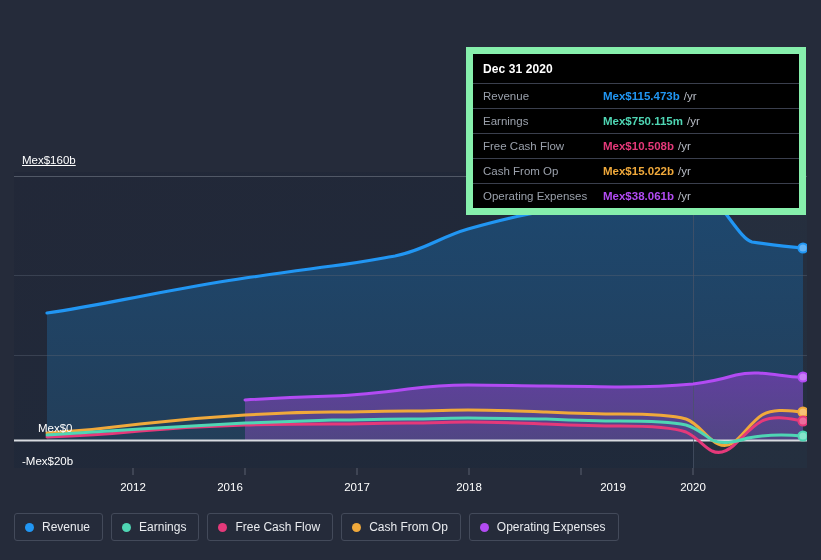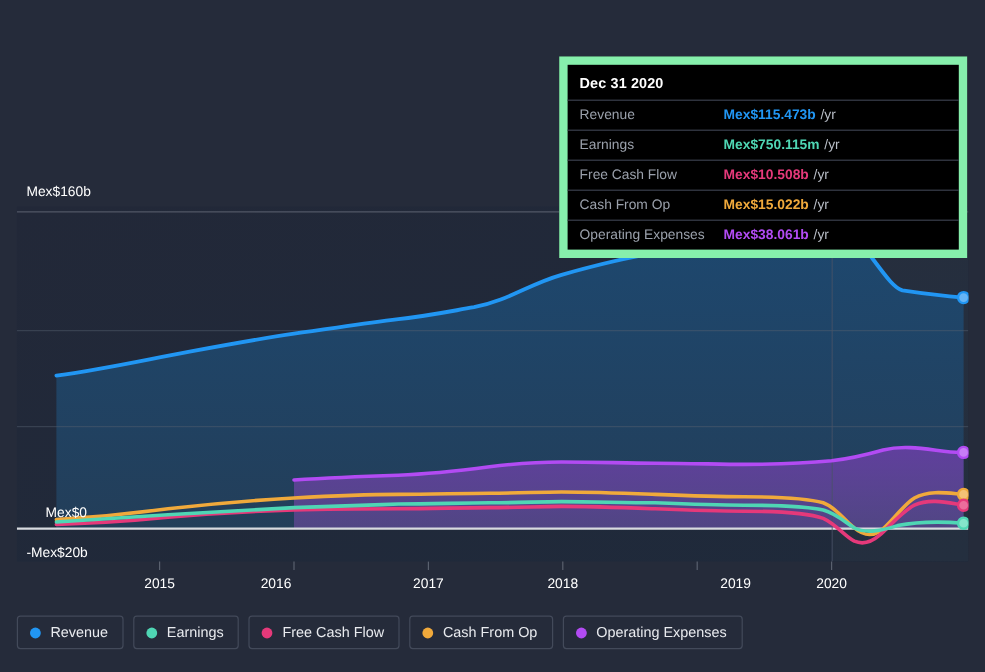--- a/index.html
+++ b/index.html
@@ -36,21 +36,21 @@
   .tt-label{color:#9aa0ab;width:120px;flex:0 0 120px;}
   .tt-val{font-weight:bold;}
   .tt-unit{color:#b9bec7;font-weight:normal;margin-left:4px;}
   .tt-margin-txt{color:#9aa0ab;font-weight:normal;margin-left:4px;}
 
   
   .ylabel{
     position:absolute;color:#ffffff;font-size:11.5px;
     white-space:nowrap;z-index:25;
   }
-  .ylabel.top{left:22px;top:154px;}
+  .ylabel.top{left:22px;top:154px;text-decoration:underline;}
   .ylabel.zero{left:38px;top:422px;z-index:8;}
   .ylabel.neg{left:22px;top:455px;}
 
   .xlabel{
     position:absolute;color:#ffffff;font-size:11.5px;
     top:481px;transform:translateX(-50%);white-space:nowrap;z-index:25;
   }
 
   
   .legend{
@@ -164,21 +164,21 @@
       <line x1="469" y1="468" x2="469" y2="475" stroke="#5a616f" stroke-width="1"></line>
       <line x1="581" y1="468" x2="581" y2="475" stroke="#5a616f" stroke-width="1"></line>
       <line x1="693" y1="468" x2="693" y2="475" stroke="#5a616f" stroke-width="1"></line>
     </g>
   </svg>
 
   <div class="ylabel top">Mex$160b</div>
   <div class="ylabel zero">Mex$0</div>
   <div class="ylabel neg">-Mex$20b</div>
 
-  <div class="xlabel" style="left:133px">2015</div>
+  <div class="xlabel" style="left:133px">2012</div>
   <div class="xlabel" style="left:230px">2016</div>
   <div class="xlabel" style="left:357px">2017</div>
   <div class="xlabel" style="left:469px">2018</div>
   <div class="xlabel" style="left:613px">2019</div>
   <div class="xlabel" style="left:693px">2020</div>
 
   <div class="tooltip">
     <div class="tt-title">Dec 31 2020</div>
 
     <div class="tt-row">

